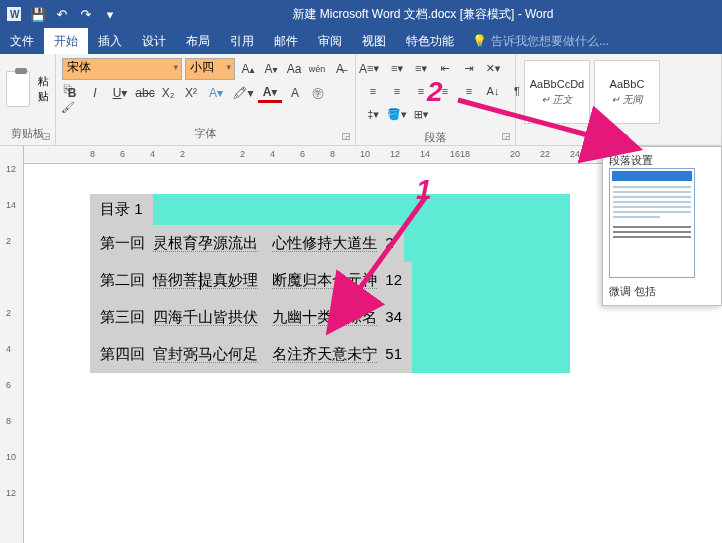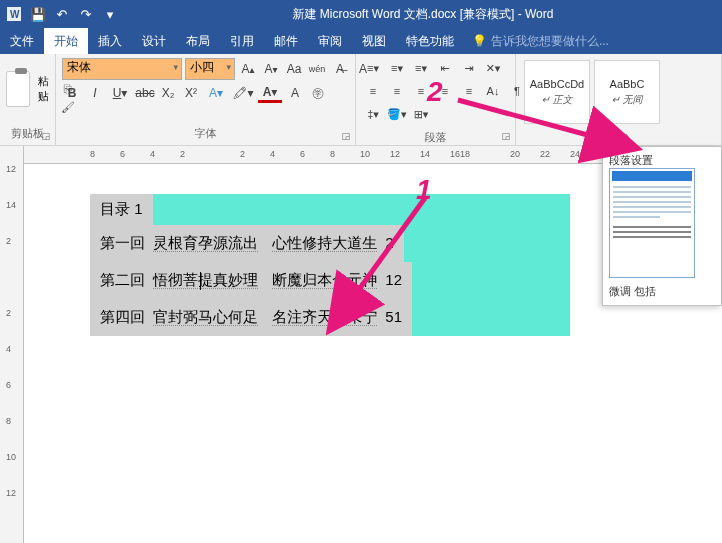--- a/index.html
+++ b/index.html
@@ -241,20 +241,21 @@
           <span class="hrn" style="left: 480px;">24</span>
           <span class="hrn" style="left: 510px;">26</span>
         </div>
       </div>
     <div class="doc">
       <div class="cursor"></div>
       <div class="page" id="page">
           <div><span class="sel-block toc-title">目录 1</span></div>
           <div><span class="sel-block toc-line"><span class="toc-ch">第一回</span><span class="toc-t1">灵根育孕源流出</span> <span class="toc-t2">心性修持大道生</span> 2</span></div>
           <div><span class="sel-block toc-line"><span class="toc-ch">第二回</span><span class="toc-t1">悟彻菩提真妙理</span> <span class="toc-t2">断魔归本合元神</span> 12</span></div>
+          <div><span class="sel-block toc-line"><span class="toc-ch">第三回</span><span class="toc-t1">四海千山皆拱伏</span> <span class="toc-t2">九幽十类尽除名</span> 34</span></div>
           <div><span class="sel-block toc-line"><span class="toc-ch">第四回</span><span class="toc-t1">官封弼马心何足</span> <span class="toc-t2">名注齐天意未宁</span> 51</span></div>
         </div>
     </div>
   </div>
 </div>
 
 <div class="callout-panel">
   <div class="callout-title">段落设置</div>
   <div class="callout-img">
     <div class="callout-lines">

